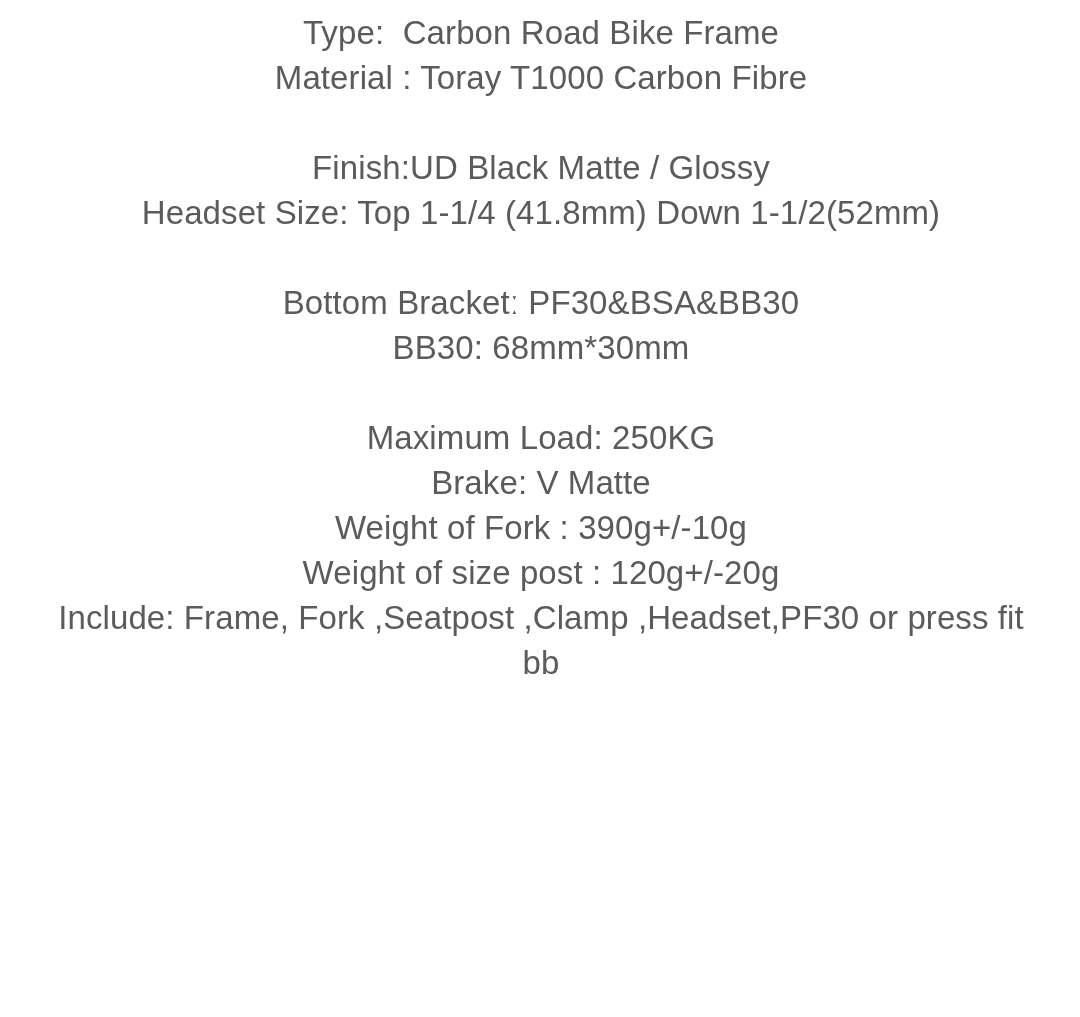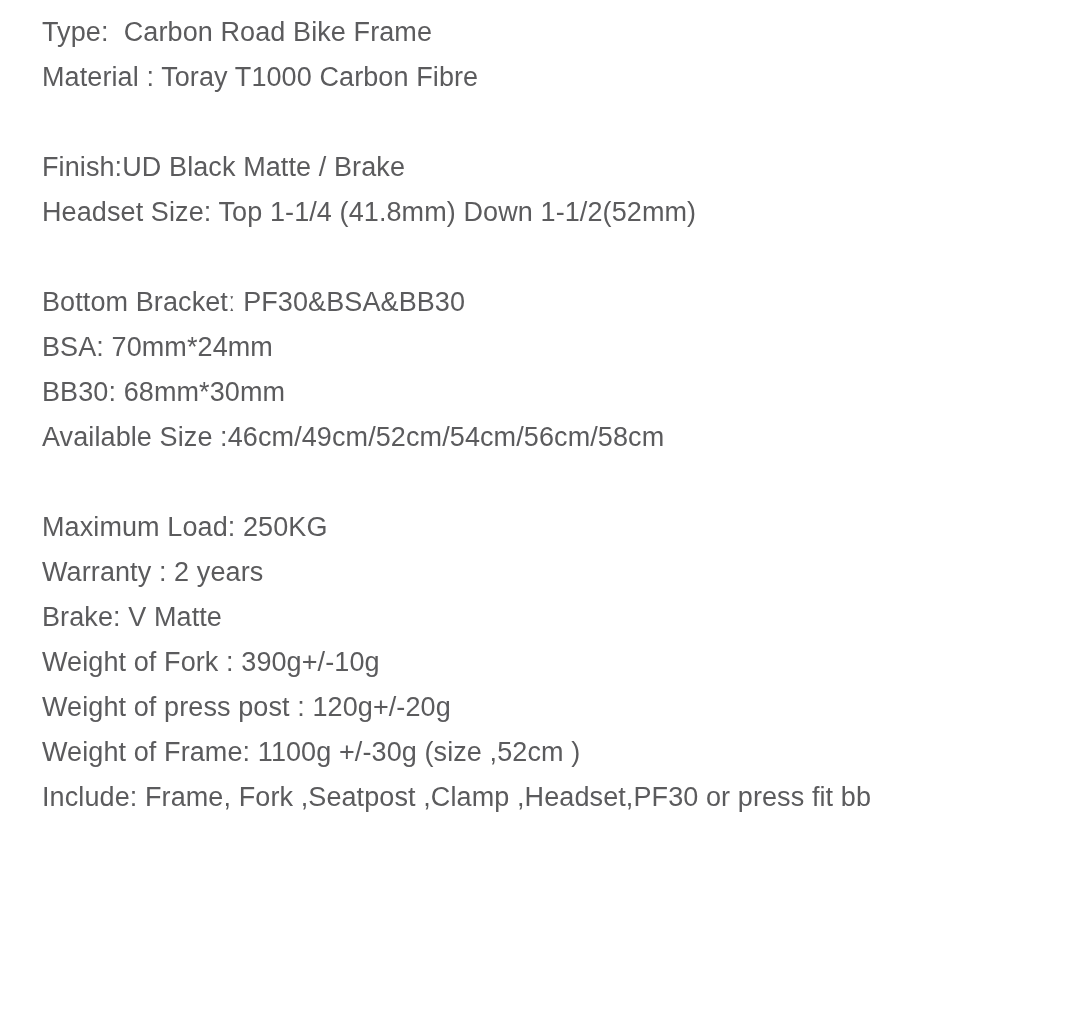--- a/index.html
+++ b/index.html
@@ -12,59 +12,56 @@
     height: 1017px;
     font-family: "Liberation Sans", sans-serif;
     color: #59595b;
     overflow: hidden;
   }
   .spec-sheet {
     padding: 10px 40px 0 42px;
     box-sizing: border-box;
   }
   .spec-line {
-    font-size: 27px;
+    font-size: 33px;
     line-height: 45px;
     letter-spacing: 0.1px;
     white-space: pre-wrap;
     color: #5b5b5d;
+    text-align: center;
   }
   .spec-gap {
     height: 45px;
   }
 </style>
 </head>
 <body>
 
 <div class="spec-sheet">
   <div>
     <div class="spec-line">Type:  Carbon Road Bike Frame</div>
     <div class="spec-line">Material : Toray T1000 Carbon Fibre</div>
   </div>
 
   <div class="spec-gap"></div>
 
   <div>
-    <div class="spec-line">Finish:UD Black Matte / Brake</div>
+    <div class="spec-line">Finish:UD Black Matte / Glossy</div>
     <div class="spec-line">Headset Size: Top 1-1/4 (41.8mm) Down 1-1/2(52mm)</div>
   </div>
 
   <div class="spec-gap"></div>
 
   <div>
     <div class="spec-line">Bottom Bracketː PF30&amp;BSA&amp;BB30</div>
-    <div class="spec-line">BSA: 70mm*24mm</div>
     <div class="spec-line">BB30: 68mm*30mm</div>
-    <div class="spec-line">Available Size :46cm/49cm/52cm/54cm/56cm/58cm</div>
   </div>
 
   <div class="spec-gap"></div>
 
   <div>
     <div class="spec-line">Maximum Load: 250KG</div>
-    <div class="spec-line">Warranty : 2 years</div>
     <div class="spec-line">Brake: V Matte</div>
     <div class="spec-line">Weight of Fork : 390g+/-10g</div>
-    <div class="spec-line">Weight of press post : 120g+/-20g</div>
-    <div class="spec-line">Weight of Frame: 1100g +/-30g (size ,52cm )</div>
+    <div class="spec-line">Weight of size post : 120g+/-20g</div>
     <div class="spec-line">Include: Frame, Fork ,Seatpost ,Clamp ,Headset,PF30 or press fit bb</div>
   </div>
 </div>
 
 </body></html>

